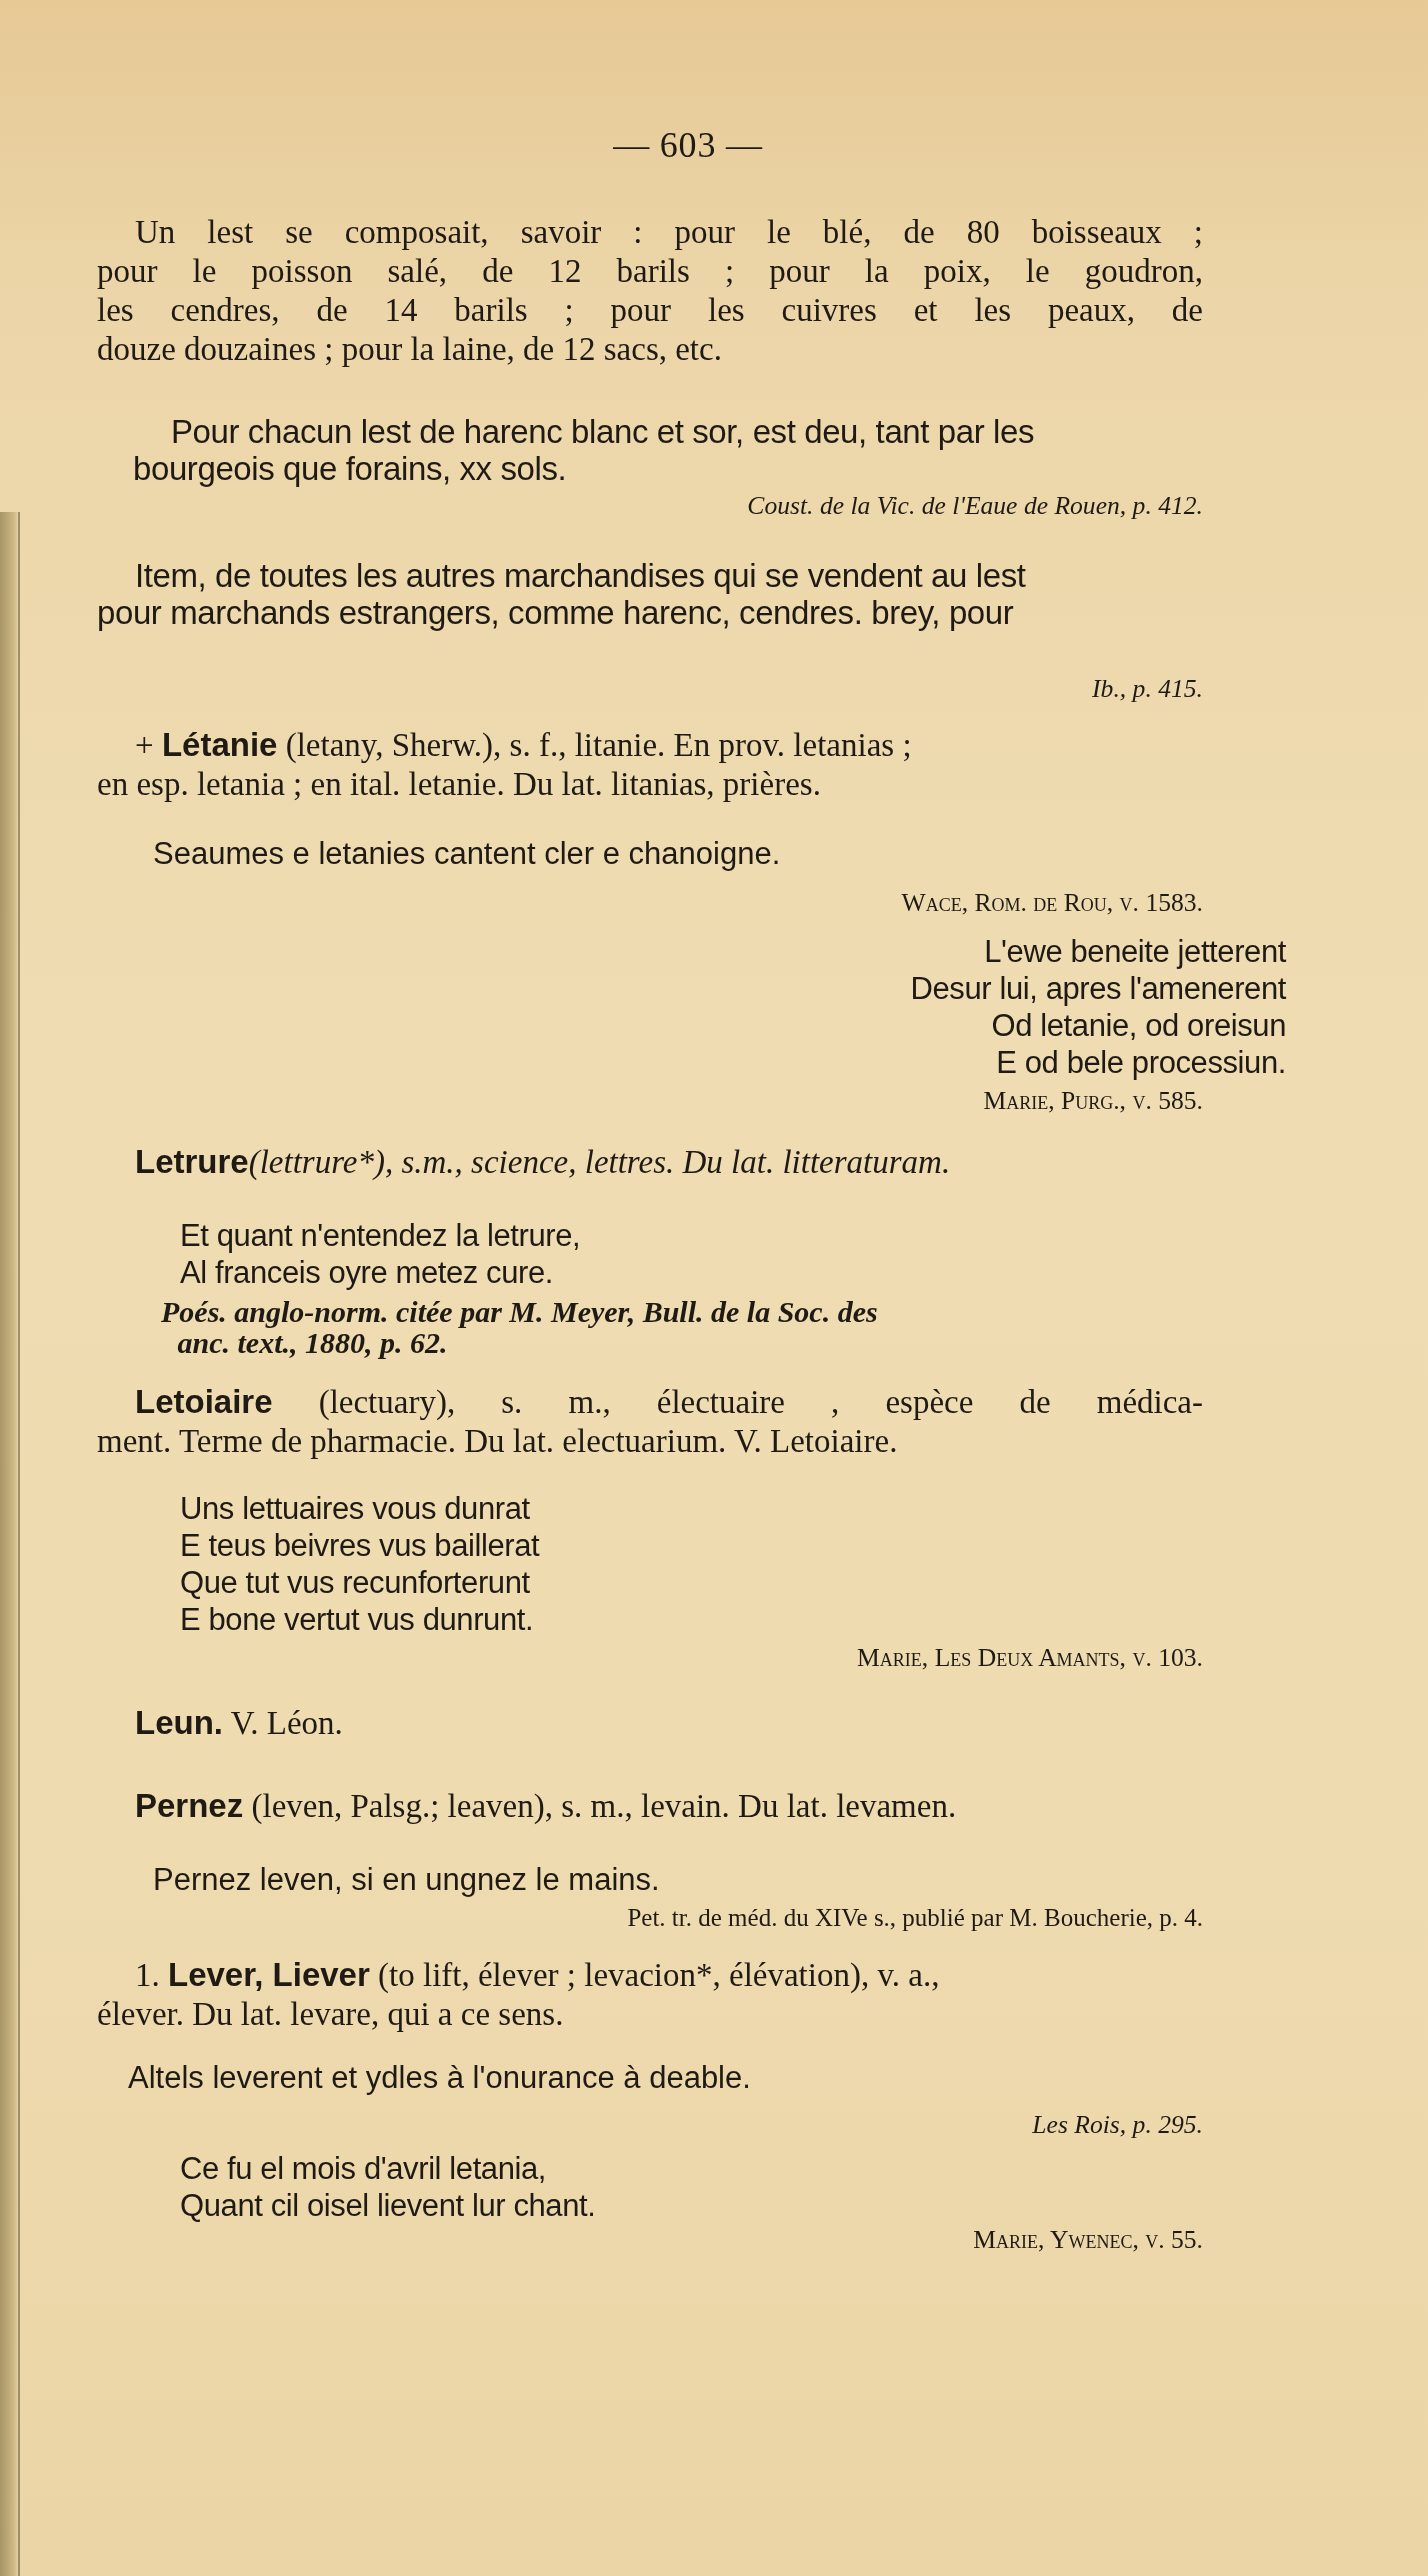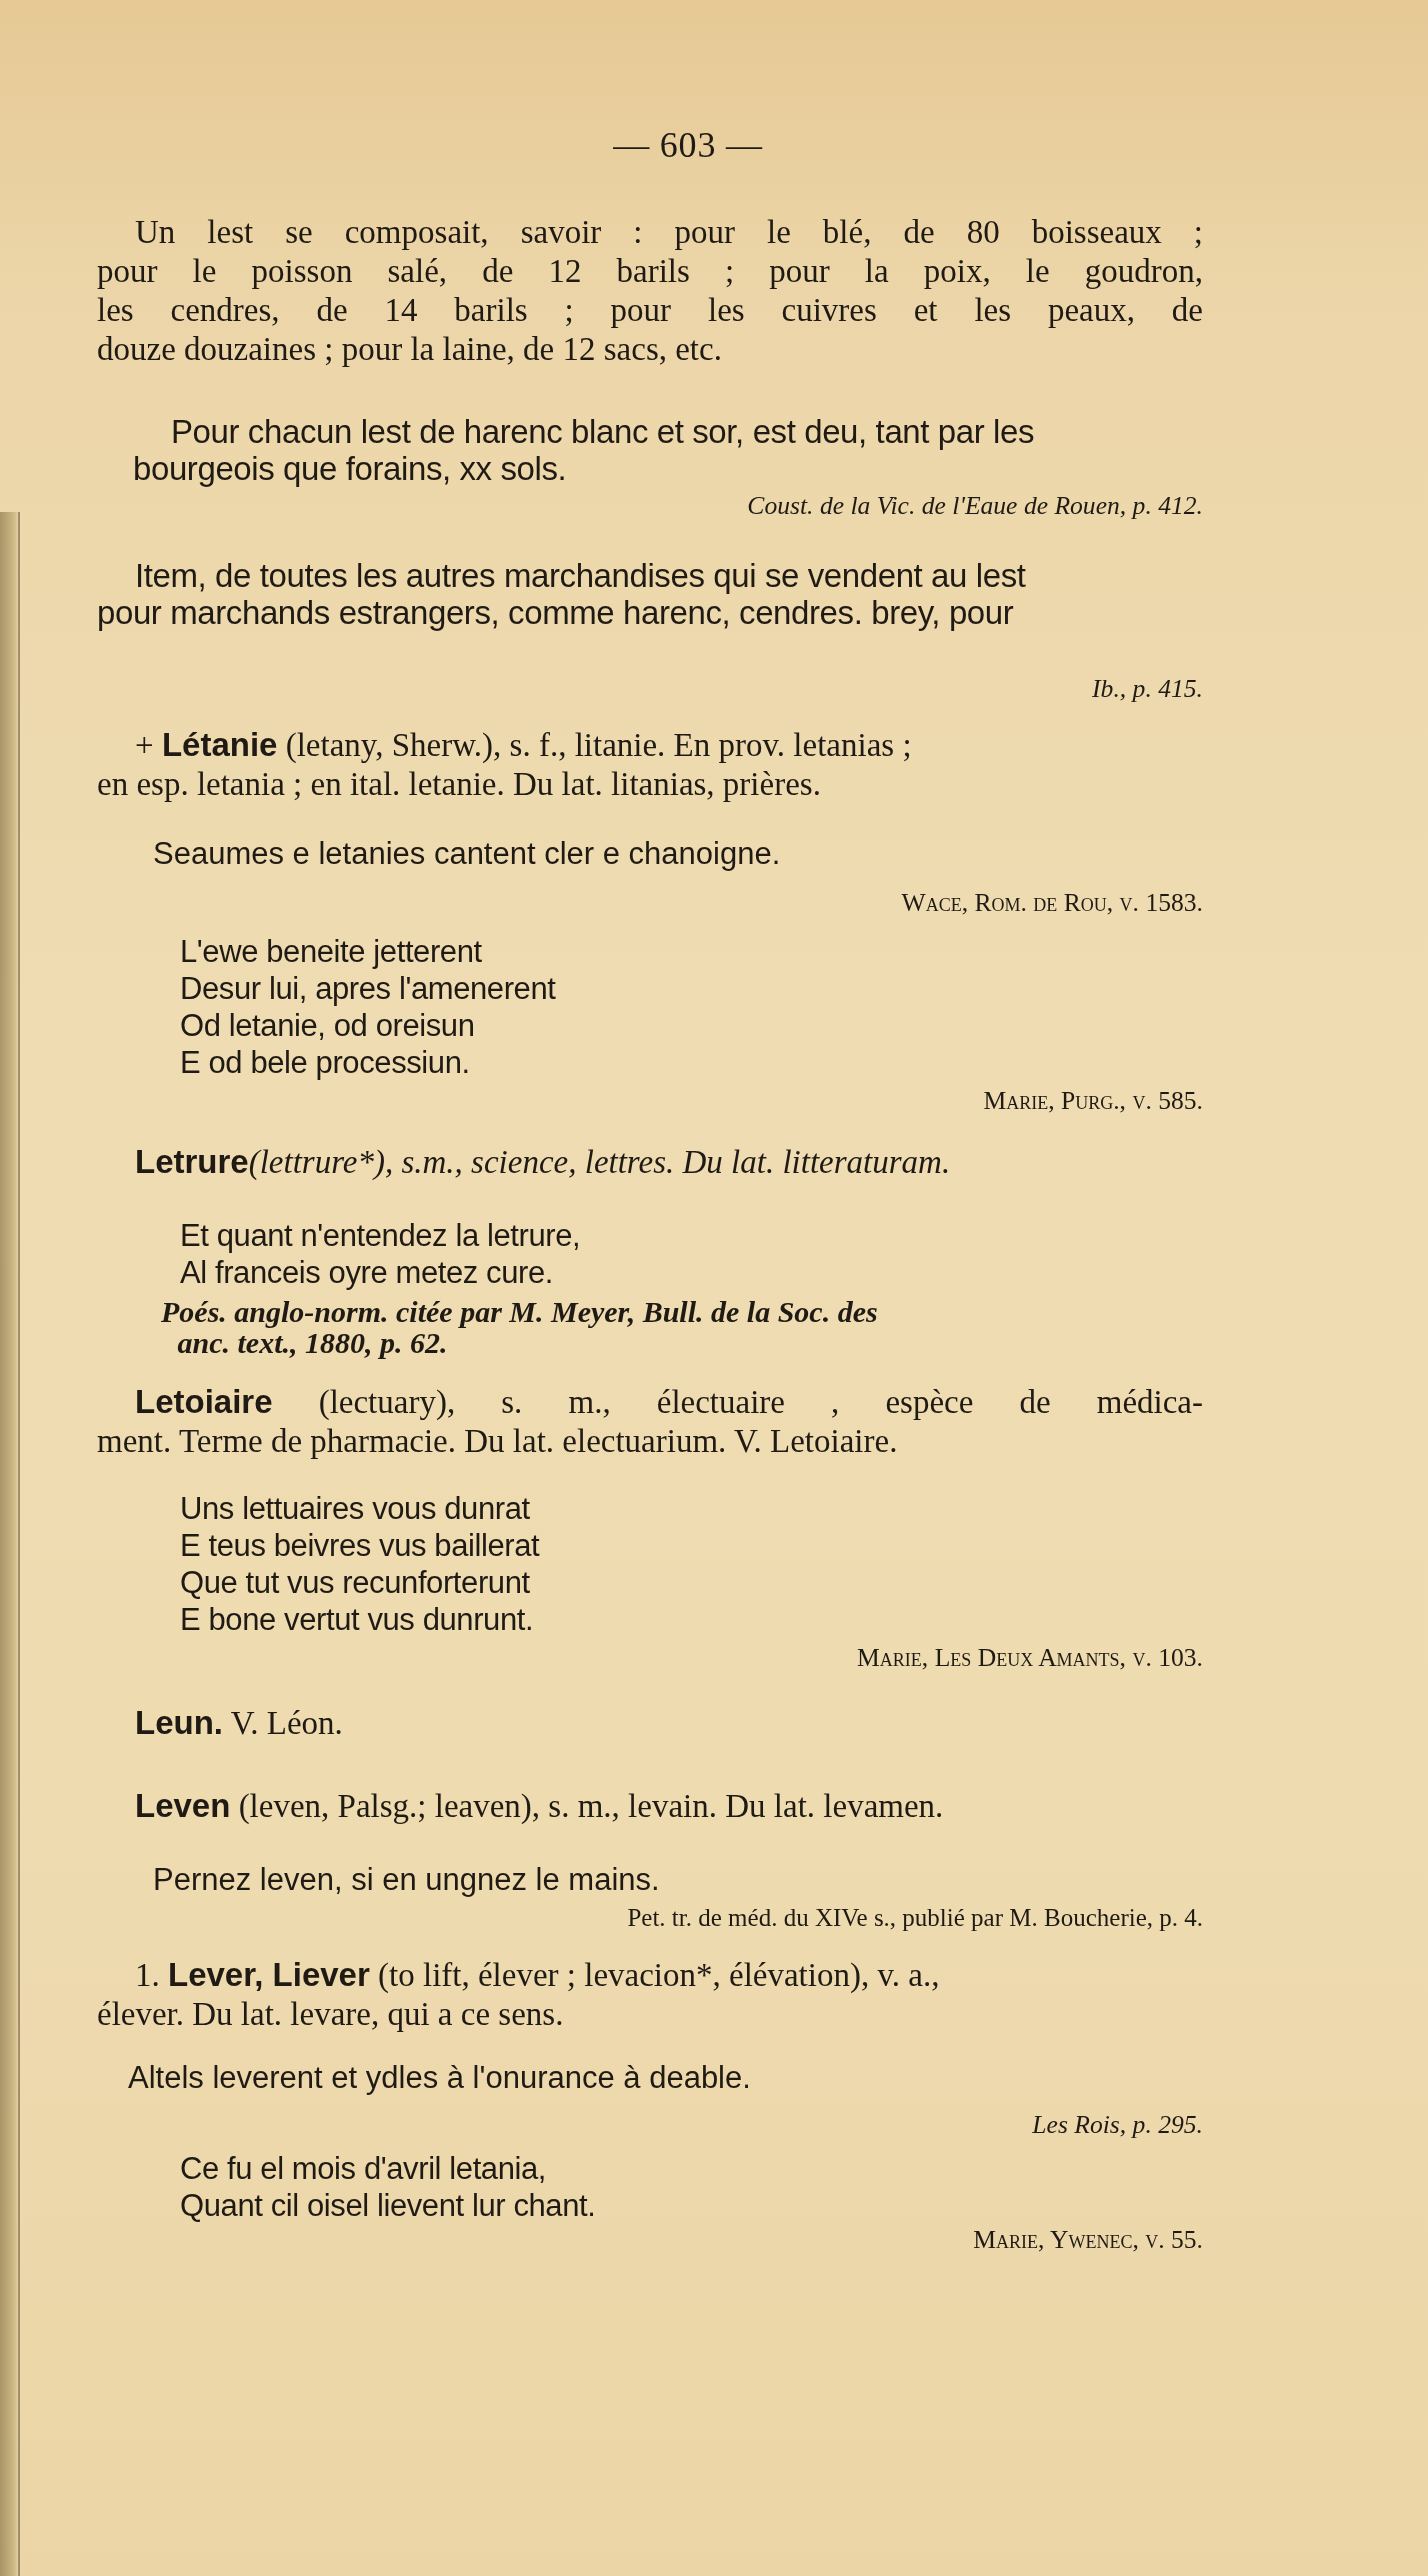--- a/index.html
+++ b/index.html
@@ -63,21 +63,21 @@
 <div class="text" style="top:726px;">
   <span class="line indent">
     <span>+</span>
     <span class="hw verse" style="font-size:33px;">Létanie</span>
     <span>(letany, Sherw.), s. f., litanie. En prov. letanias ;</span>
   </span>
   <span class="line">en esp. letania ; en ital. letanie. Du lat. litanias, prières.</span>
 </div>
 <div class="block verse" style="top:835px; padding-left:56px;">Seaumes e letanies cantent cler e chanoigne.</div>
 <div class="text cite" style="top:887px;"><span class="sc">Wace, Rom. de Rou, v. 1583.</span></div>
-<div class="block verse" style="top:933px; padding-left:83px;">
+<div class="block verse" style="top:933px; padding-left:83px;text-align:right;">
   <span class="line">L'ewe beneite jetterent</span>
   <span class="line">Desur lui, apres l'amenerent</span>
   <span class="line">Od letanie, od oreisun</span>
   <span class="line">E od bele processiun.</span>
 </div>
 <div class="text cite" style="top:1085px;"><span class="sc">Marie, Purg., v. 585.</span></div>
 
 <div class="text" style="top:1143px;">
   <span class="line indent">
     <span class="hw verse" style="font-size:33px;">Letrure</span><span class="it">(lettrure*), s.m., science, lettres. Du lat. litteraturam.</span>
@@ -109,21 +109,21 @@
 
 <div class="text" style="top:1704px;">
   <span class="line indent">
     <span class="hw verse" style="font-size:33px;">Leun.</span>
     <span>V. Léon.</span>
   </span>
 </div>
 
 <div class="text" style="top:1787px;">
   <span class="line indent">
-    <span class="hw verse" style="font-size:33px;">Leven</span>
+    <span class="hw verse" style="font-size:33px;">Pernez</span>
     <span>(leven, Palsg.; leaven), s. m., levain. Du lat. levamen.</span>
   </span>
 </div>
 <div class="block verse" style="top:1861px; padding-left:56px;">Pernez leven, si en ungnez le mains.</div>
 <div class="text cite" style="top:1902px; font-size:25px;">Pet. tr. de méd. du XIVe s., publié par M. Boucherie, p. 4.</div>
 
 <div class="text" style="top:1956px;">
   <span class="line indent">
     <span>1.</span>
     <span class="hw verse" style="font-size:33px;">Lever, Liever</span>

